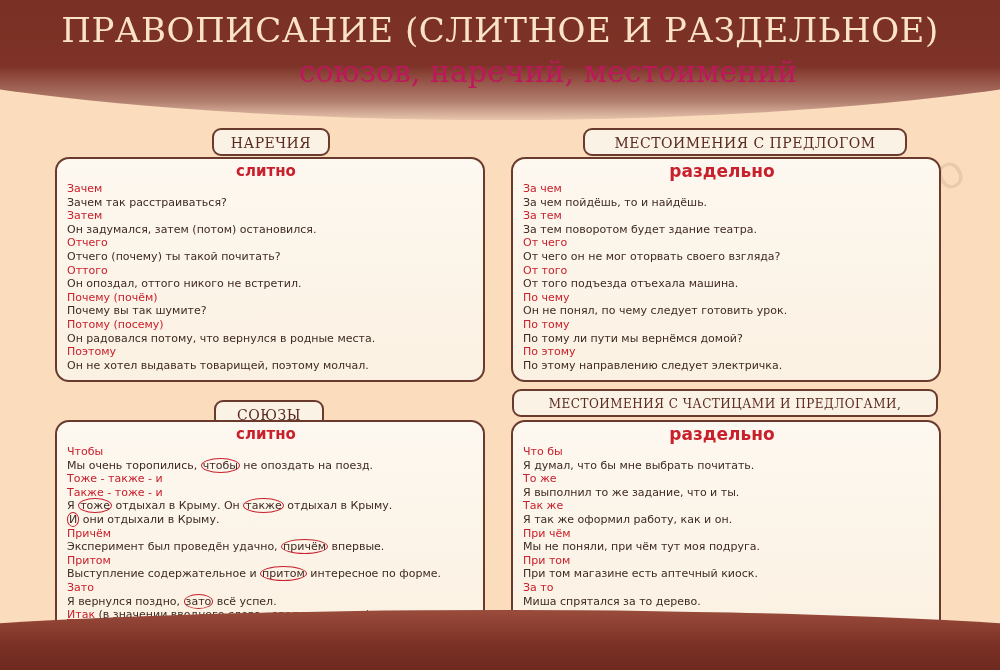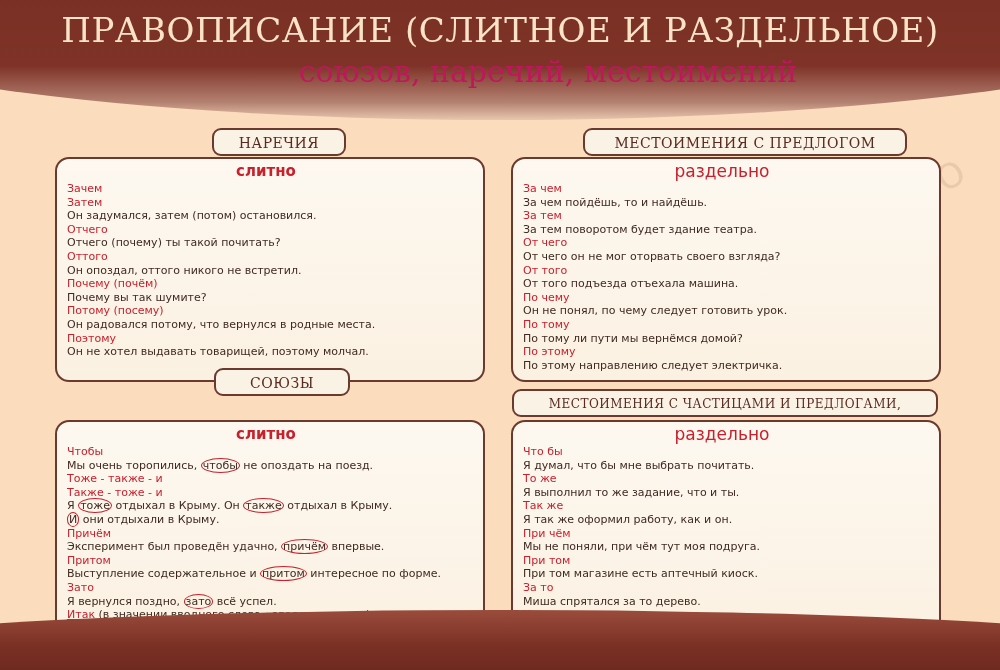--- a/index.html
+++ b/index.html
@@ -34,45 +34,46 @@
     }
     .panel {
       position:absolute; border:2px solid #6b3a2e; border-radius:14px;
       background:linear-gradient(180deg,#fdf8f0 0%,#fbf1e2 100%);
       box-sizing:border-box; padding:2px 0 0 10px;
     }
     .panel-head {
       text-align:center; color:#c8202c; font-weight:bold; font-size:15px;
       line-height:20px; margin-left:-18px; margin-bottom:1px;
     }
-    .panel-head.lower { font-size:17px; font-weight:normal; }
+    .panel-head.lower { font-size:17px; font-weight:bold; }
     .row { font-size:11px; line-height:13.6px; white-space:nowrap; }
     .term { color:#c8202c; }
     .ex { color:#3f2a22; }
     .circ { border:1.5px solid #c8202c; border-radius:50%; padding:0 1px; }
     .wm {
       position:absolute; color:rgba(150,120,100,0.18); font-size:34px;
       transform:rotate(-30deg); letter-spacing:14px; pointer-events:none;
       font-family:"DejaVu Sans", sans-serif;
     }
   </style>
 </head>
 <body>
 
 <div class="header"></div>
 <div class="title1">ПРАВОПИСАНИЕ (СЛИТНОЕ И РАЗДЕЛЬНОЕ)</div>
 <div class="title2">союзов, наречий, местоимений</div>
 
 <div class="wm" style="left:200px; top:220px;">КАЛИПСО</div>
 <div class="wm" style="left:720px; top:210px;">КАЛИПСО</div>
 
-<div class="label" style="left:212px; top:128px; width:134px;">НАРЕЧИЯ</div>
+<div class="label" style="left:212px; top:128px; width:118px;">НАРЕЧИЯ</div>
 <div class="panel" id="p-adverbs" style="left:55px; top:157px; width:430px; height:225px;">
   <div class="panel-head">слитно</div>
 <div class="row"><span class="term">Зачем</span></div>
+    <div class="row ex">Зачем так расстраиваться?</div>
     <div class="row"><span class="term">Затем</span></div>
     <div class="row ex">Он задумался, затем (потом) остановился.</div>
     <div class="row"><span class="term">Отчего</span></div>
     <div class="row ex">Отчего (почему) ты такой почитать?</div>
     <div class="row"><span class="term">Оттого</span></div>
     <div class="row ex">Он опоздал, оттого никого не встретил.</div>
     <div class="row"><span class="term">Почему (почём)</span></div>
     <div class="row ex">Почему вы так шумите?</div>
     <div class="row"><span class="term">Потому (посему)</span></div>
     <div class="row ex">Он радовался потому, что вернулся в родные места.</div>
@@ -92,21 +93,21 @@
     <div class="row"><span class="term">От того</span></div>
     <div class="row ex">От того подъезда отъехала машина.</div>
     <div class="row"><span class="term">По чему</span></div>
     <div class="row ex">Он не понял, по чему следует готовить урок.</div>
     <div class="row"><span class="term">По тому</span></div>
     <div class="row ex">По тому ли пути мы вернёмся домой?</div>
     <div class="row"><span class="term">По этому</span></div>
     <div class="row ex">По этому направлению следует электричка.</div>
   </div>
 
-<div class="label" style="left:214px; top:368px; width:136px;">СОЮЗЫ</div>
+<div class="label" style="left:214px; top:400px; width:110px;">СОЮЗЫ</div>
 <div class="panel" id="p-conjunctions" style="left:55px; top:420px; width:430px; height:222px;">
   <div class="panel-head">слитно</div>
 <div class="row"><span class="term">Чтобы</span></div>
     <div class="row ex"><span>Мы очень торопились, </span><span class="circ">чтобы</span><span> не опоздать на поезд.</span></div>
     <div class="row"><span class="term">Тоже - также - и</span></div>
     <div class="row"><span class="term">Также - тоже - и</span></div>
     <div class="row ex"><span>Я </span><span class="circ">тоже</span><span> отдыхал в Крыму. Он </span><span class="circ">также</span><span> отдыхал в Крыму.</span></div>
     <div class="row ex"><span></span><span class="circ">И</span><span> они отдыхали в Крыму.</span></div>
     <div class="row"><span class="term">Причём</span></div>
     <div class="row ex"><span>Эксперимент был проведён удачно, </span><span class="circ">причём</span><span> впервые.</span></div>

